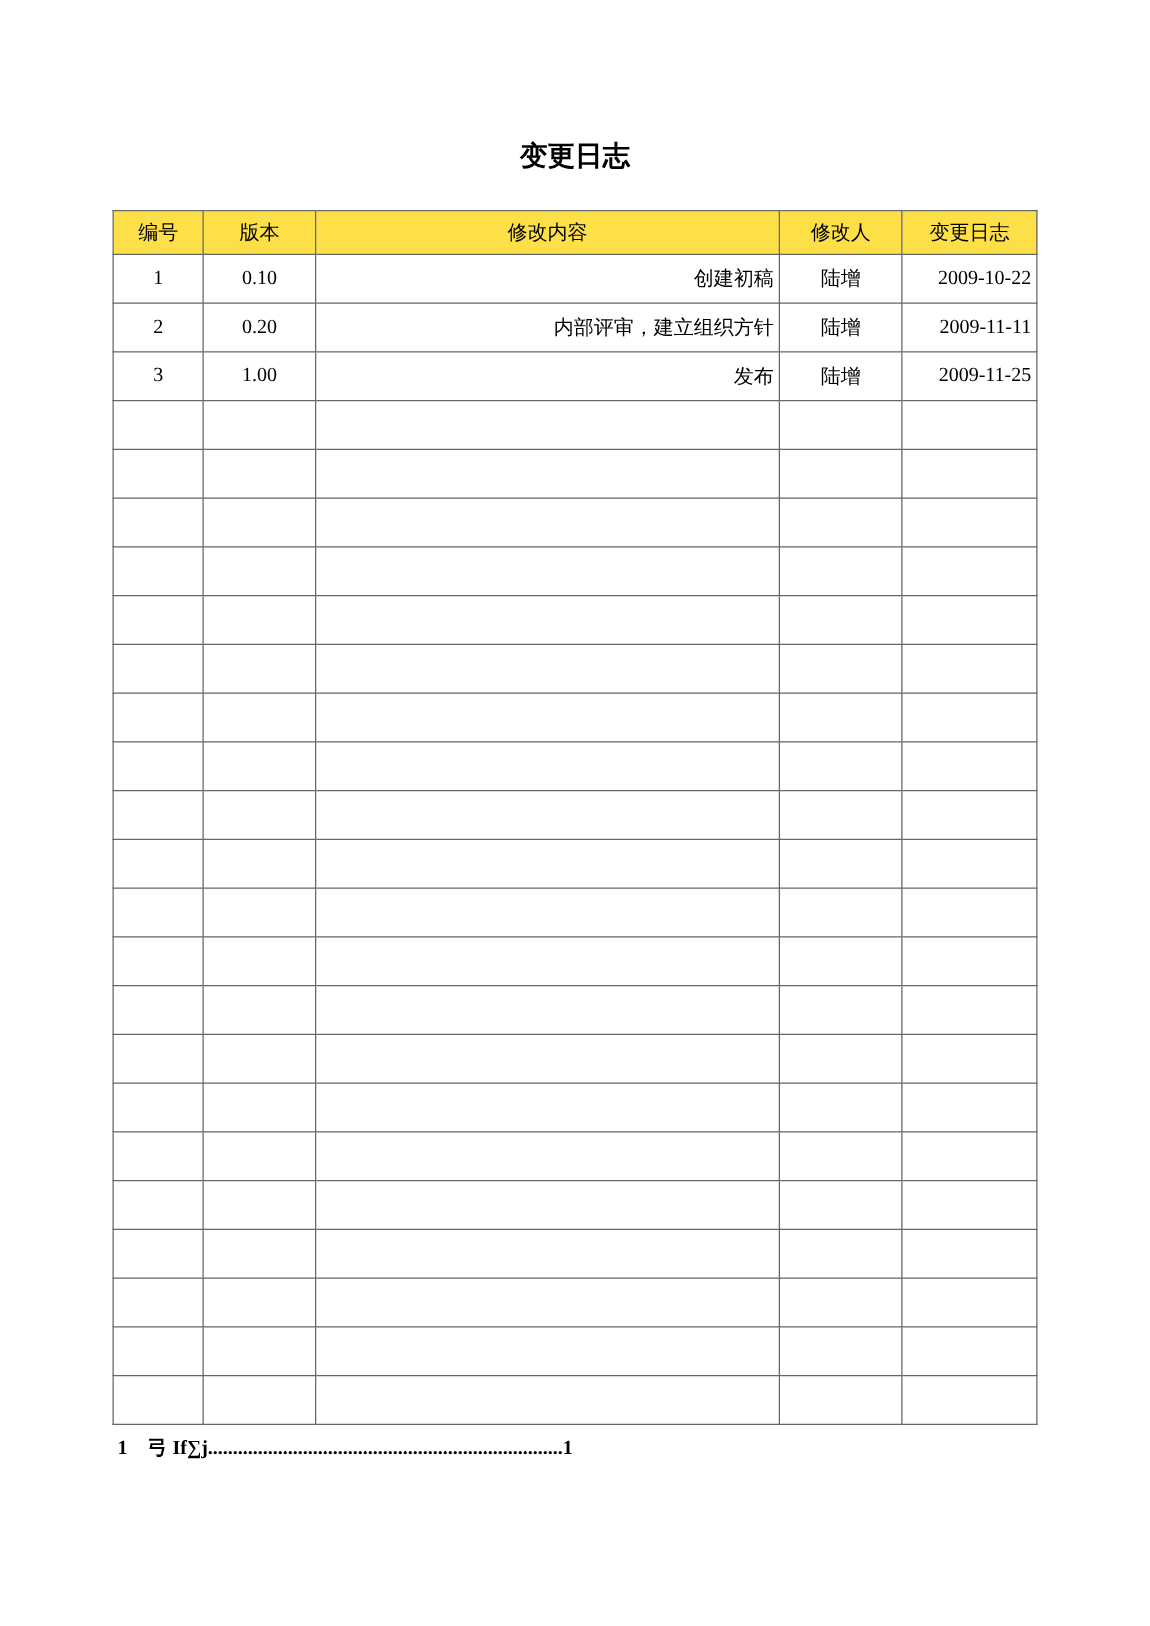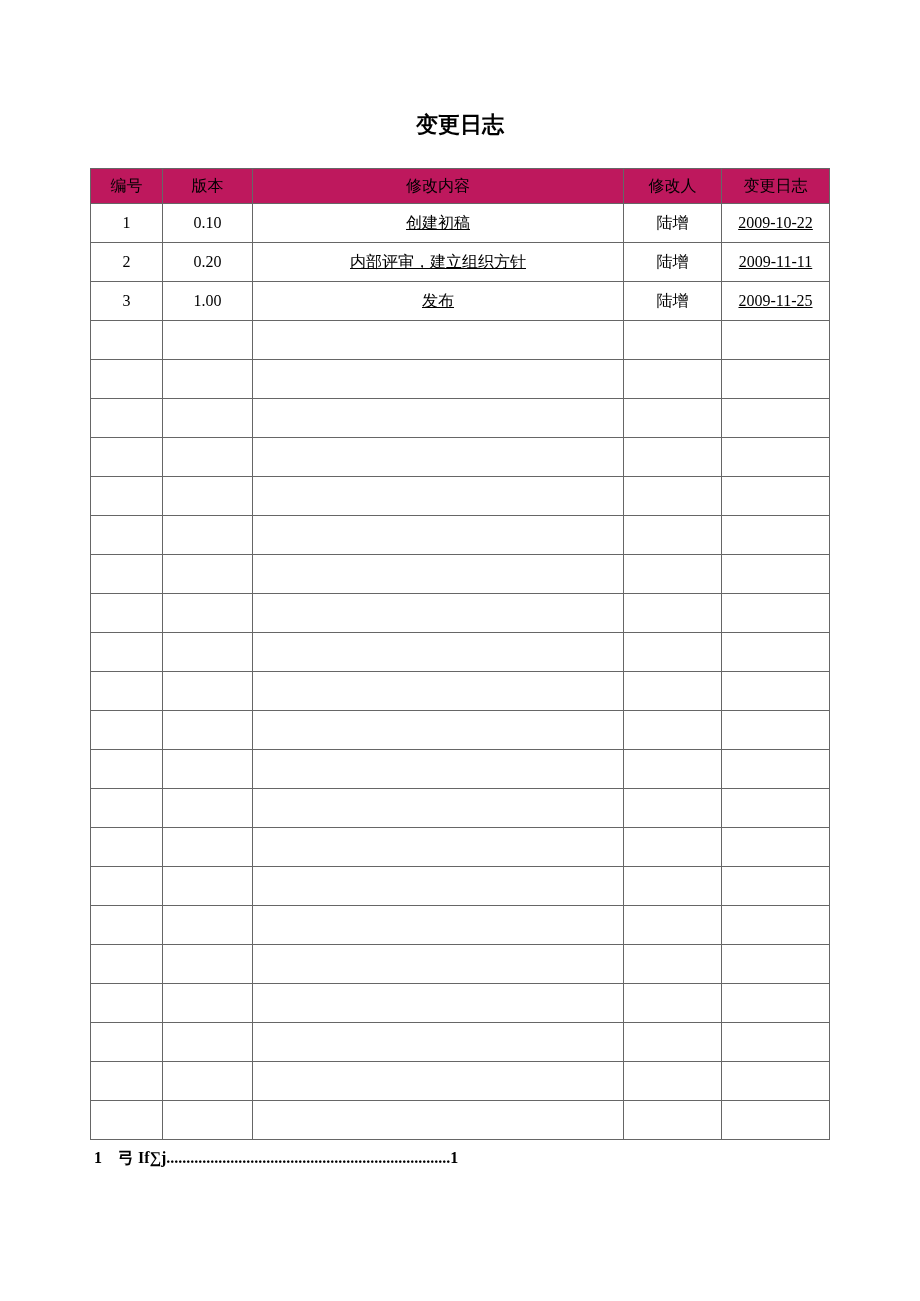--- a/index.html
+++ b/index.html
@@ -25,33 +25,33 @@
       table-layout: fixed;
     }
     th, td {
       border: 1px solid #666;
       height: 38px;
       font-size: 16px;
       vertical-align: middle;
       padding: 0 4px;
     }
     th {
-      background: #be185d;
+      background: #fde047;
       font-weight: normal;
       text-align: center;
       font-family: Liberation Serif, serif;
       height: 34px;
     }
     col.col-id { width: 72px; }
     col.col-ver { width: 90px; }
     col.col-content { }
     col.col-person { width: 98px; }
     col.col-date { width: 108px; }
     td.center { text-align: center; }
-    td.left { text-align: center; text-decoration: underline; }
+    td.left { text-align: right; }
     .footer-line {
       margin-top: 8px;
       font-size: 16px;
       padding-left: 4px;
       font-weight: bold;
     }
   </style>
 </head>
 <body>
 

